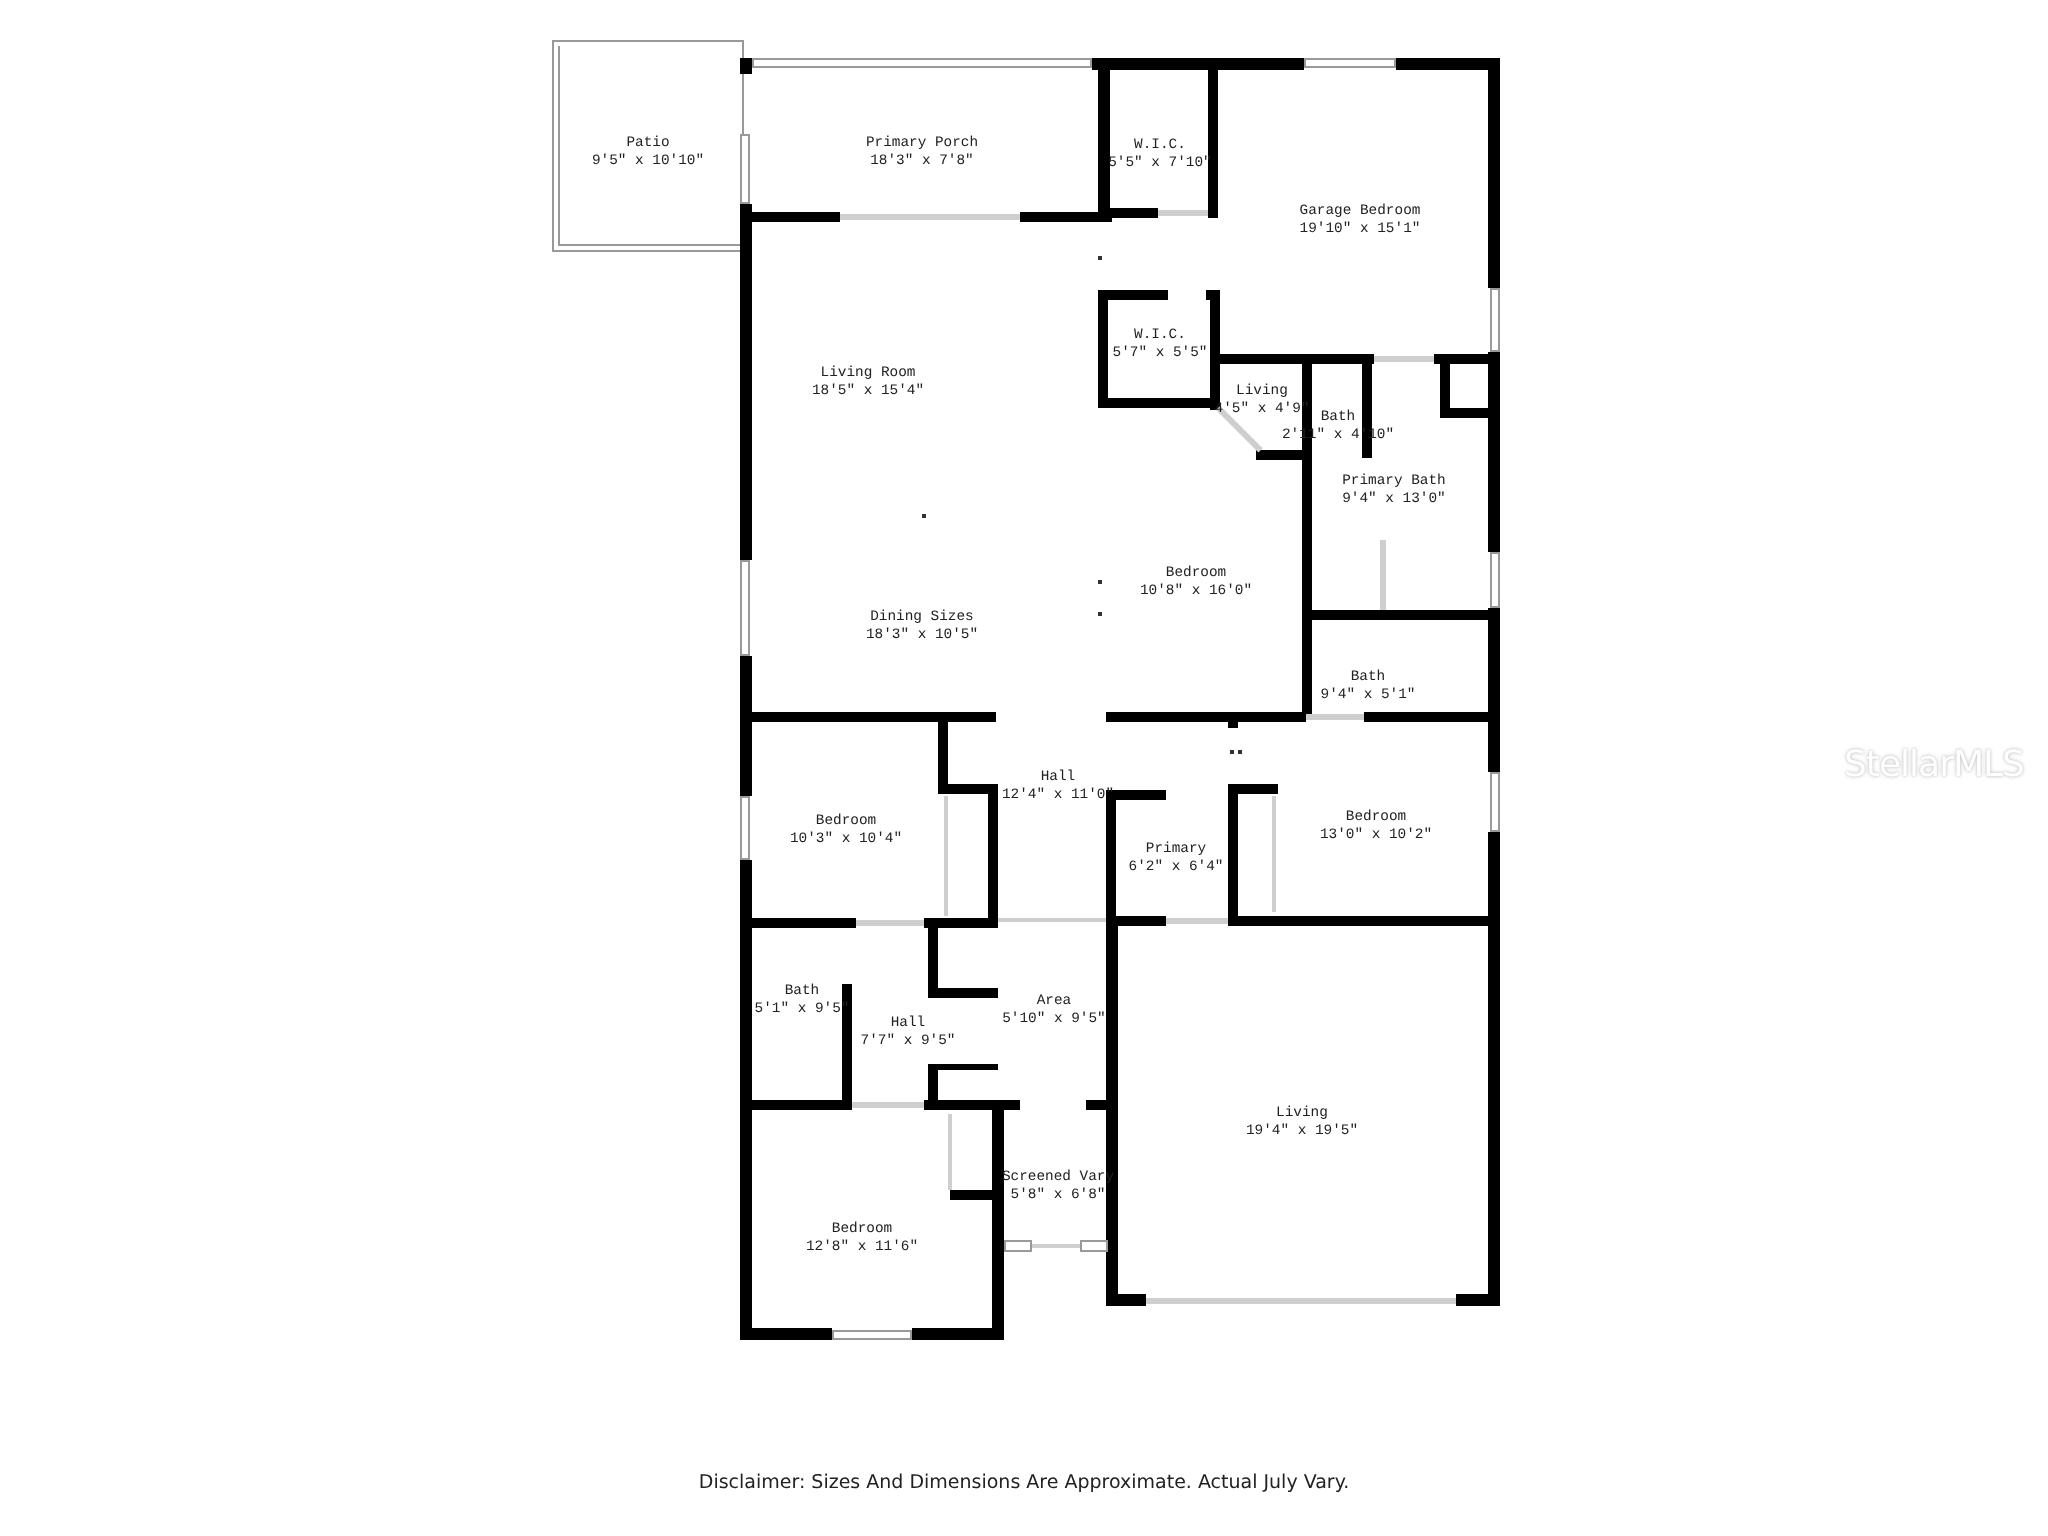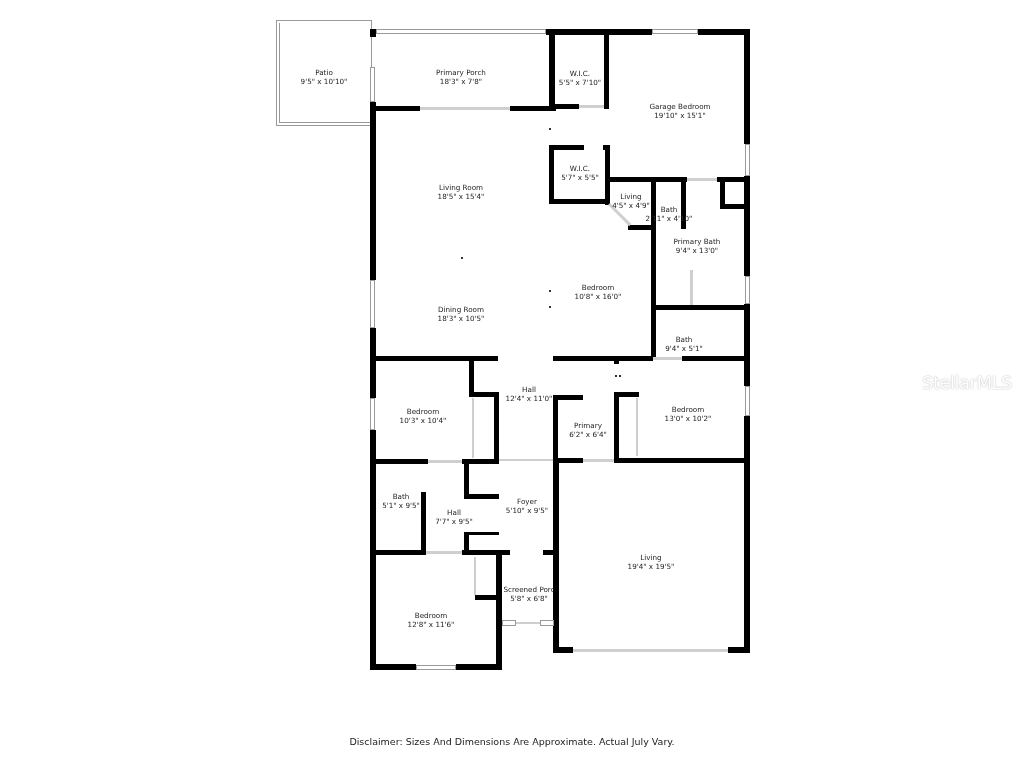--- a/index.html
+++ b/index.html
@@ -1,18 +1,18 @@
 <!DOCTYPE html>
 <html><head>
 <meta charset="utf-8">
 <style>
   html, body { margin: 0; padding: 0; background: #ffffff; }
   body { width: 1024px; height: 768px; position: relative; overflow: hidden;
          font-family: "DejaVu Sans", sans-serif; }
-  #plan { position: absolute; left: 0; top: 0; width: 1024px; height: 768px; }
+  #plan { position: absolute; left: 0; top: 0; width: 1024px; height: 768px; font-family: Liberation Mono, monospace; }
   .wall { position: absolute; background: #000; }
   .win  { position: absolute; background: #fff; border: 1px solid #9a9a9a; box-sizing: border-box; }
   .thin { position: absolute; background: #cfcfcf; }
   .room-label { position: absolute; text-align: center; font-size: 7.2px; line-height: 9px;
                 color: #222; white-space: nowrap; transform: translateX(-50%); }
   .room-label .nm, .room-label .dm { display: block; }
   .tick { position: absolute; width: 2px; height: 2px; background: #333; }
   #watermark { position: absolute; left: 922px; top: 372px; font-size: 18px; color: #fff;
                text-shadow: 0 0 1px #c8c8c8, 0 0 2px #c8c8c8; letter-spacing: -0.5px; }
   #disclaimer { position: absolute; left: 0; width: 1024px; top: 736px; text-align: center;
@@ -160,30 +160,30 @@
     <span class="dm">4'5" x 4'9"</span>
   </div>
   <div class="room-label" style="left:669px;top:205px;">
     <span class="nm">Bath</span>
     <span class="dm">2'11" x 4'10"</span>
   </div>
   <div class="room-label" style="left:697px;top:237px;">
     <span class="nm">Primary Bath</span>
     <span class="dm">9'4" x 13'0"</span>
   </div>
-  <div class="room-label" style="left:461px;top:183px;">
+  <div class="room-label" style="left:434px;top:183px;">
     <span class="nm">Living Room</span>
     <span class="dm">18'5" x 15'4"</span>
   </div>
   <div class="room-label" style="left:598px;top:283px;">
     <span class="nm">Bedroom</span>
     <span class="dm">10'8" x 16'0"</span>
   </div>
   <div class="room-label" style="left:461px;top:305px;">
-    <span class="nm">Dining Room</span>
+    <span class="nm">Dining Sizes</span>
     <span class="dm">18'3" x 10'5"</span>
   </div>
   <div class="room-label" style="left:684px;top:335px;">
     <span class="nm">Bath</span>
     <span class="dm">9'4" x 5'1"</span>
   </div>
   <div class="room-label" style="left:529px;top:385px;">
     <span class="nm">Hall</span>
     <span class="dm">12'4" x 11'0"</span>
   </div>
@@ -201,29 +201,29 @@
   </div>
   <div class="room-label" style="left:401px;top:492px;">
     <span class="nm">Bath</span>
     <span class="dm">5'1" x 9'5"</span>
   </div>
   <div class="room-label" style="left:454px;top:508px;">
     <span class="nm">Hall</span>
     <span class="dm">7'7" x 9'5"</span>
   </div>
   <div class="room-label" style="left:527px;top:497px;">
-    <span class="nm">Foyer</span>
+    <span class="nm">Area</span>
     <span class="dm">5'10" x 9'5"</span>
   </div>
   <div class="room-label" style="left:651px;top:553px;">
     <span class="nm">Living</span>
     <span class="dm">19'4" x 19'5"</span>
   </div>
   <div class="room-label" style="left:529px;top:585px;">
-    <span class="nm">Screened Porc</span>
+    <span class="nm">Screened Vary</span>
     <span class="dm">5'8" x 6'8"</span>
   </div>
   <div class="room-label" style="left:431px;top:611px;">
     <span class="nm">Bedroom</span>
     <span class="dm">12'8" x 11'6"</span>
   </div>
 </div>
 
 <div id="watermark">StellarMLS</div>
 <div id="disclaimer">Disclaimer: Sizes And Dimensions Are Approximate. Actual July Vary.</div>

